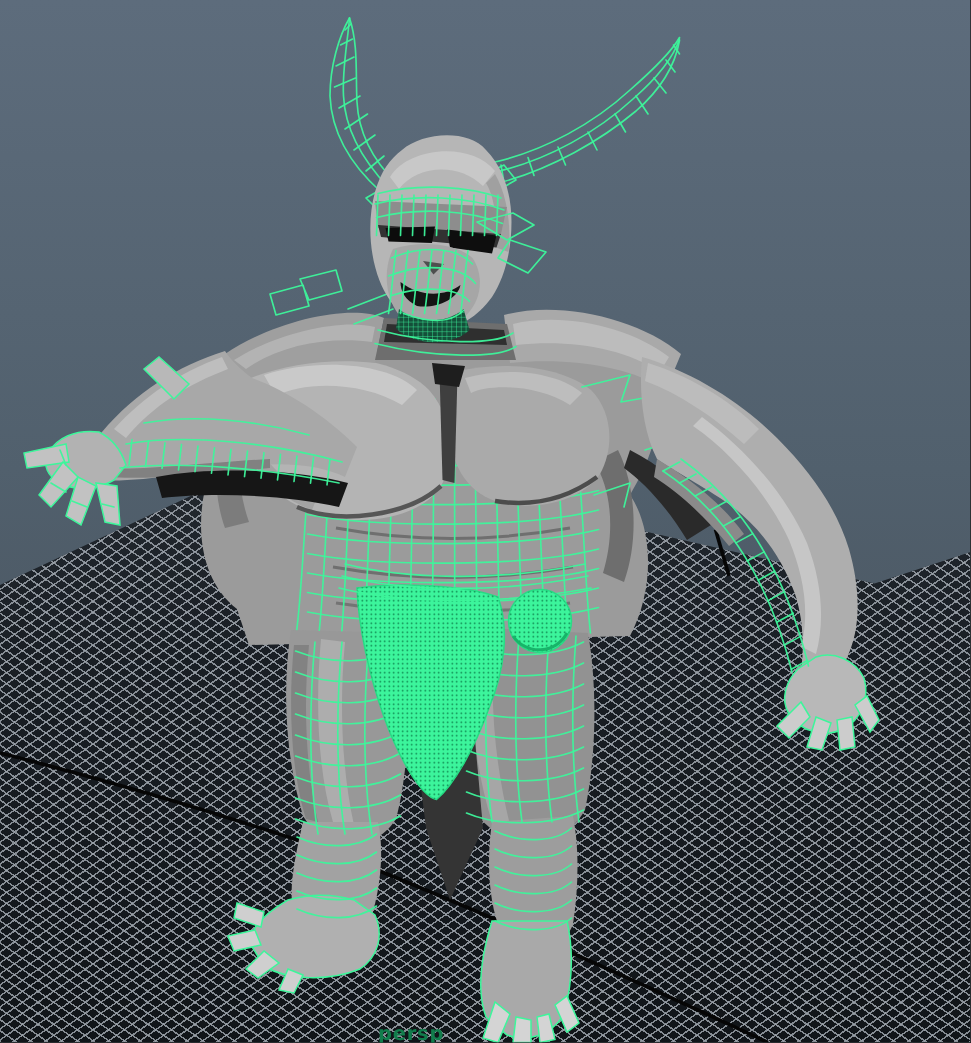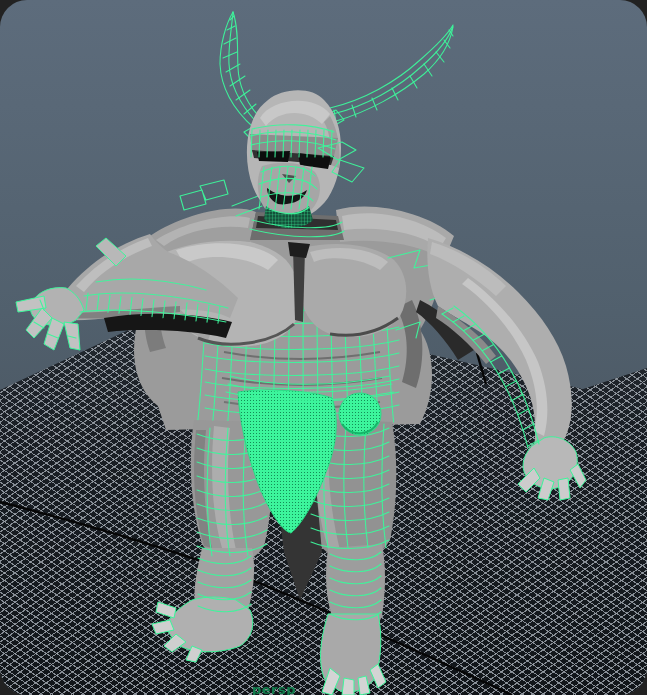--- a/index.html
+++ b/index.html
@@ -1,19 +1,18 @@
 <!DOCTYPE html>
 <html style="--selection-green: #3df69b; --selection-green-dim: #27dd85; --label-green: #117d4c; --sky-top: #5d6c7c; --sky-mid: #51606d; --sky-bottom: #454f59; --ground-far: #3e454d; --ground-near: #111519; --grid-line: #9aa1a9; --axis-line: #060606; --model-light: #c6c6c6; --model-mid: #9b9b9b; --model-dark: #5e5e5e;"><head>
 <meta charset="utf-8">
 <style>
   html,body{margin:0;padding:0;background:#222;}
   .viewport{
     position:relative;width:647px;height:695px;overflow:hidden;
     font-family:"DejaVu Sans",sans-serif;
-    border-radius:27px;
   }
   .sky{
     position:absolute;inset:0;
     background:linear-gradient(180deg,
       var(--sky-top,#5d6c7c) 0%,
       var(--sky-mid,#51606d) 45%,
       #4a5560 72%,
       var(--sky-bottom,#454f59) 100%);
   }
   .ground{

